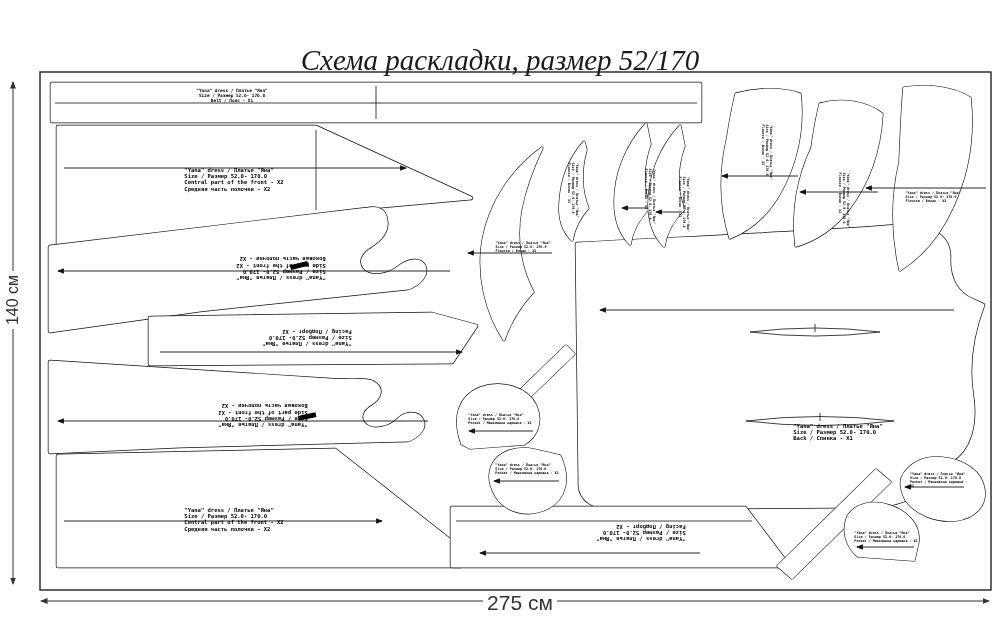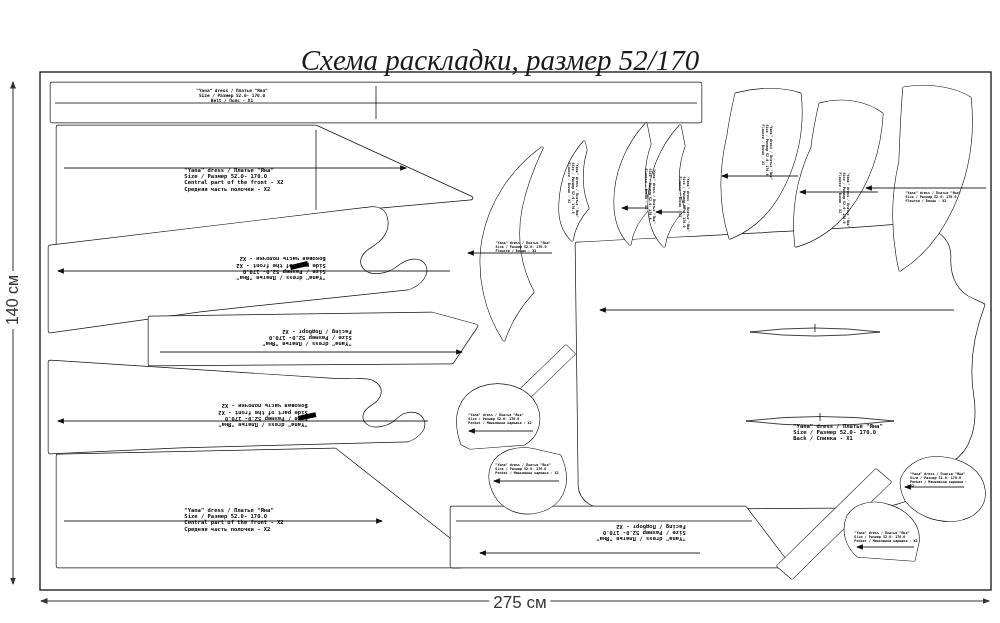--- a/index.html
+++ b/index.html
@@ -11,21 +11,21 @@
          color:#1a1a1a;white-space:nowrap;margin-top:42px;}
   .lbl{position:absolute;font-family:"DejaVu Sans Mono","Liberation Mono",monospace;
        font-weight:bold;font-size:5.5px;line-height:6.2px;color:#000;
        white-space:pre-line;text-align:left;transform:translate(-50%,-50%);}
   .lbl.small{font-size:4.4px;line-height:5px;}
   .lbl.tiny{font-size:3.4px;line-height:3.9px;}
   .lbl.r180{transform:translate(-50%,-50%) rotate(180deg);}
   .lbl.r90{transform:translate(-50%,-50%) rotate(90deg);}
   .dim{position:absolute;color:#333;background:#fff;padding:0 4px;}
   .dim.v{left:13px;top:300px;transform:translate(-50%,-50%) rotate(-90deg);font-size:16px;}
-  .dim.h{left:520px;top:603px;transform:translate(-50%,-50%);font-size:17px;}
+  .dim.h{left:520px;top:603px;transform:translate(-50%,-50%);font-size:21px;}
   
   .pc path{fill:#fff;stroke:#111;stroke-width:4.4;stroke-linejoin:round;}
   .pc path.in{stroke:#fff;stroke-width:3;}
   .pc2 path{fill:#fff;stroke:#111;stroke-width:3;stroke-linejoin:round;}
   .pc2 path.in{stroke:#fff;stroke-width:1.8;}
   .ln{stroke:#111;stroke-width:0.8;fill:none;}
   .ar{stroke:#111;stroke-width:0.9;fill:none;}
   .dimln{stroke:#333;stroke-width:1;fill:none;}
   .fabric{fill:none;stroke:#111;stroke-width:1.3;}
   .blob{fill:#000;}

